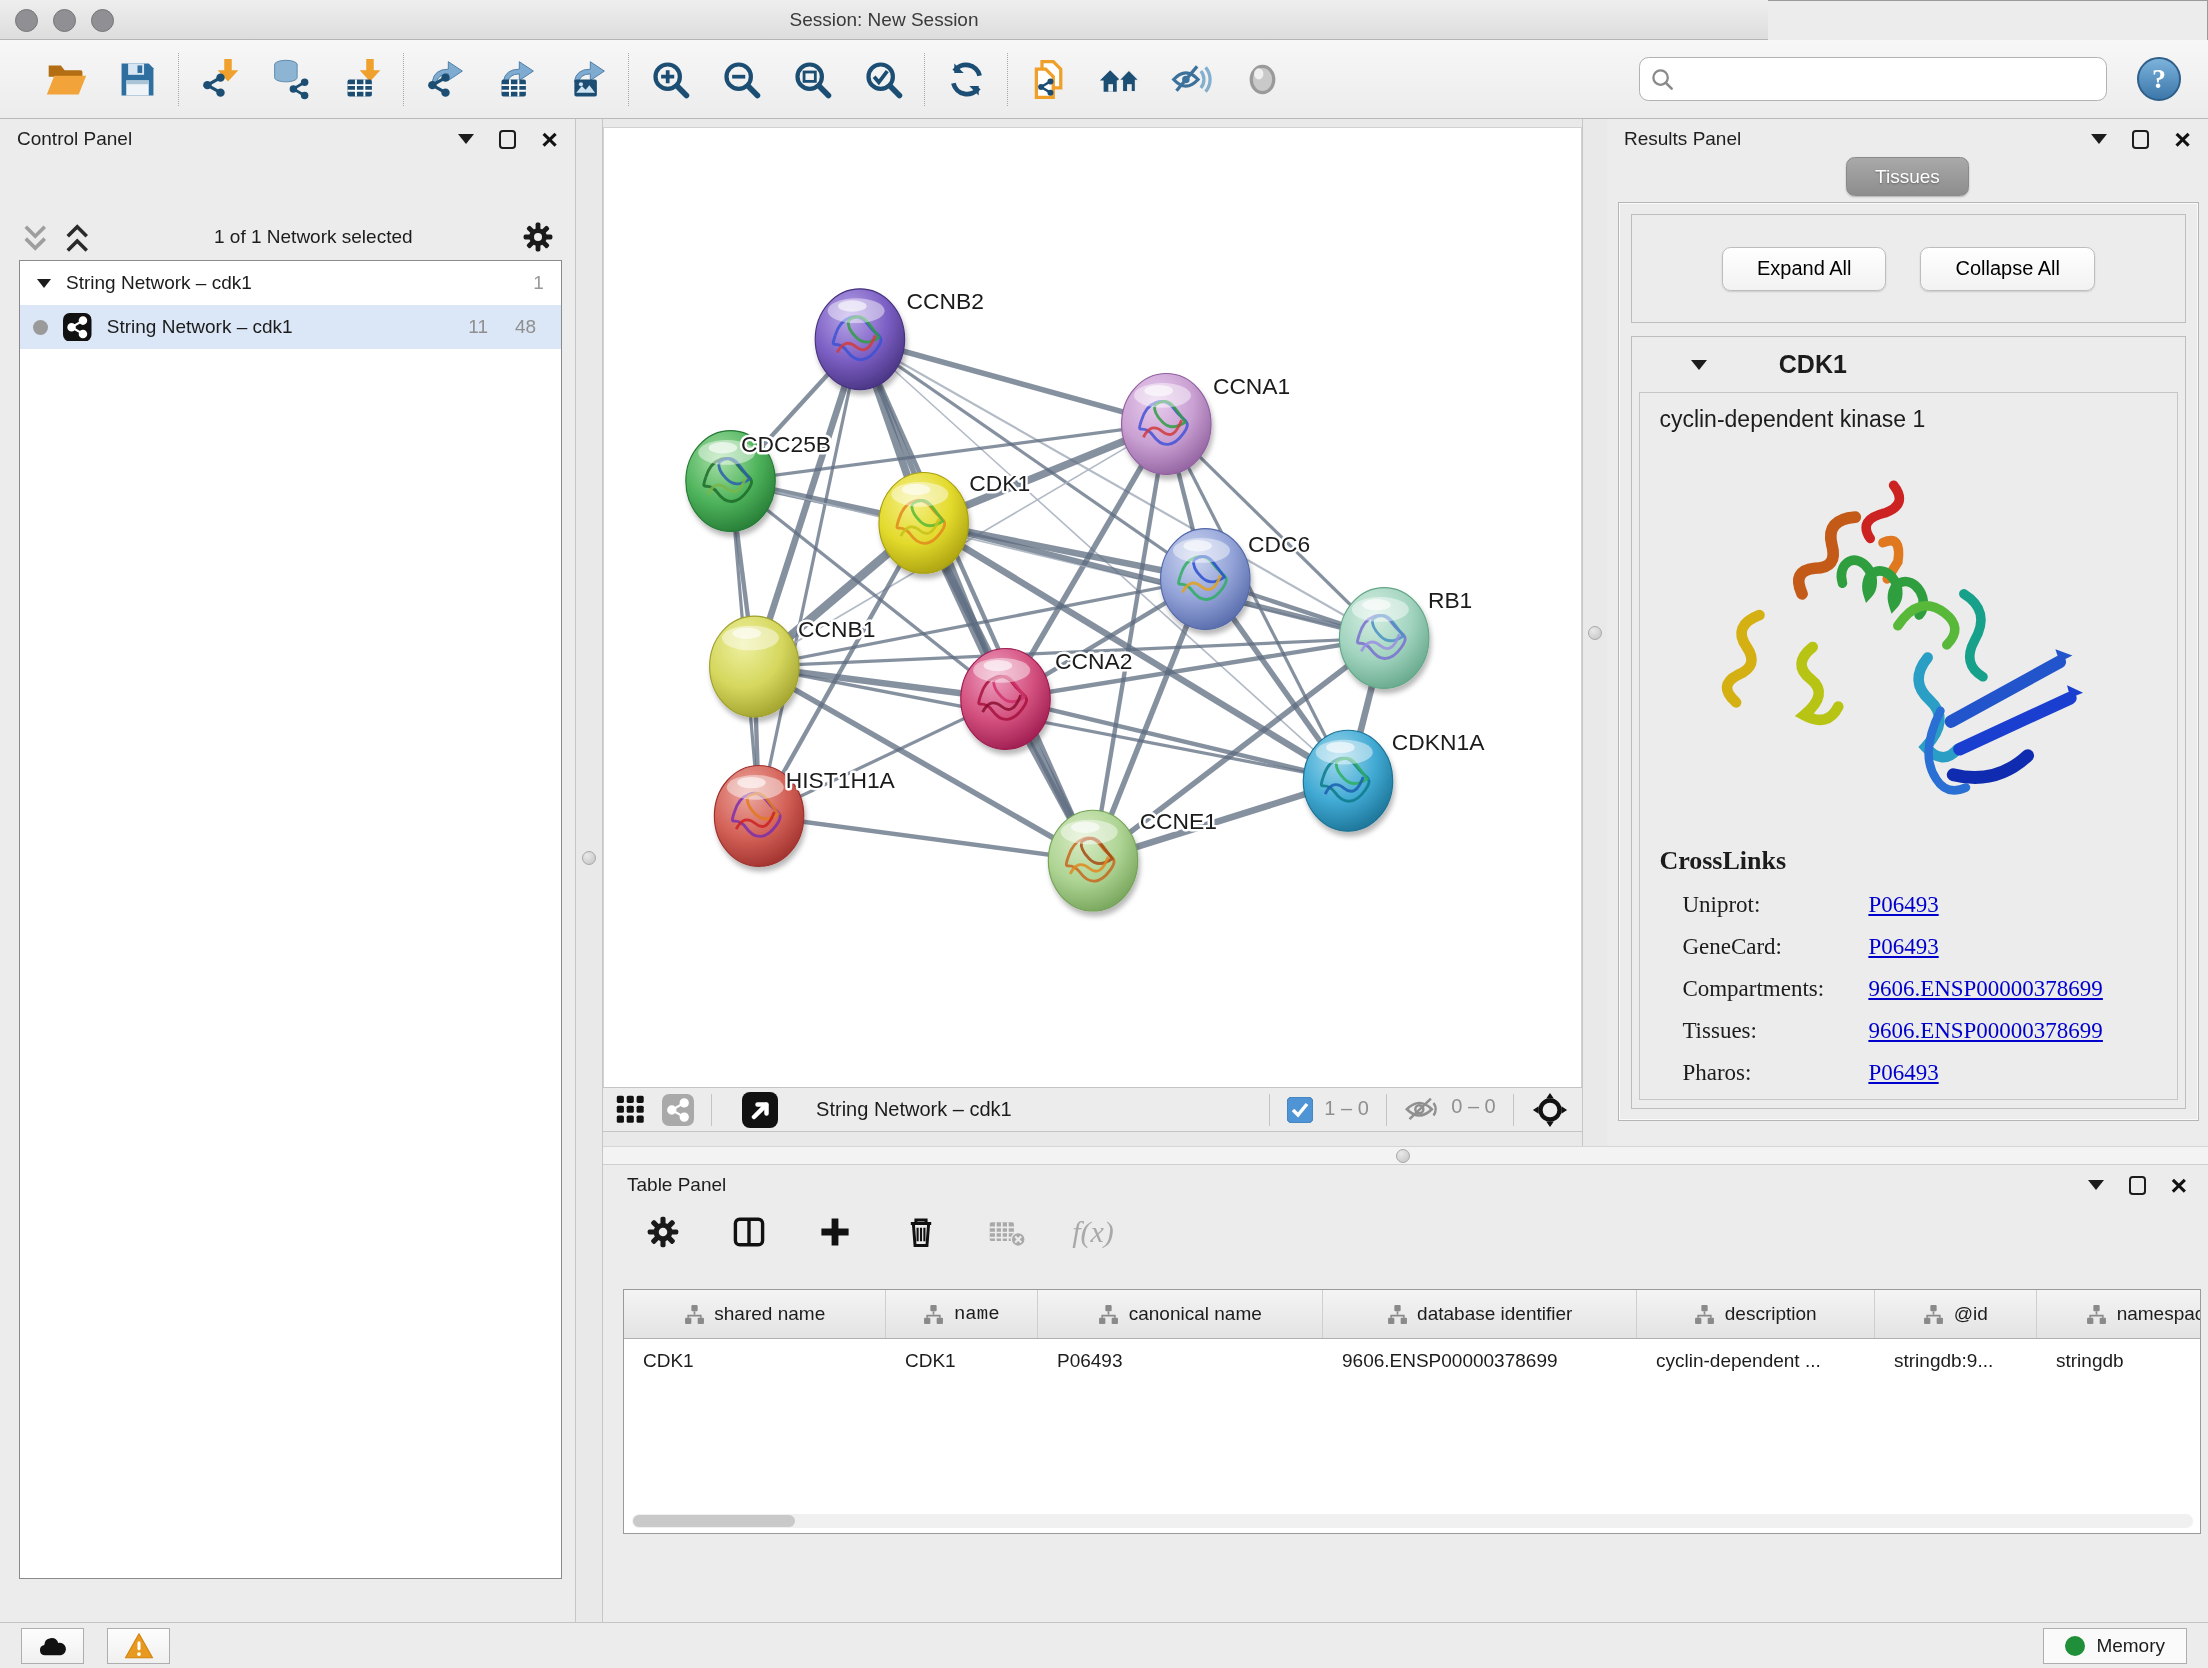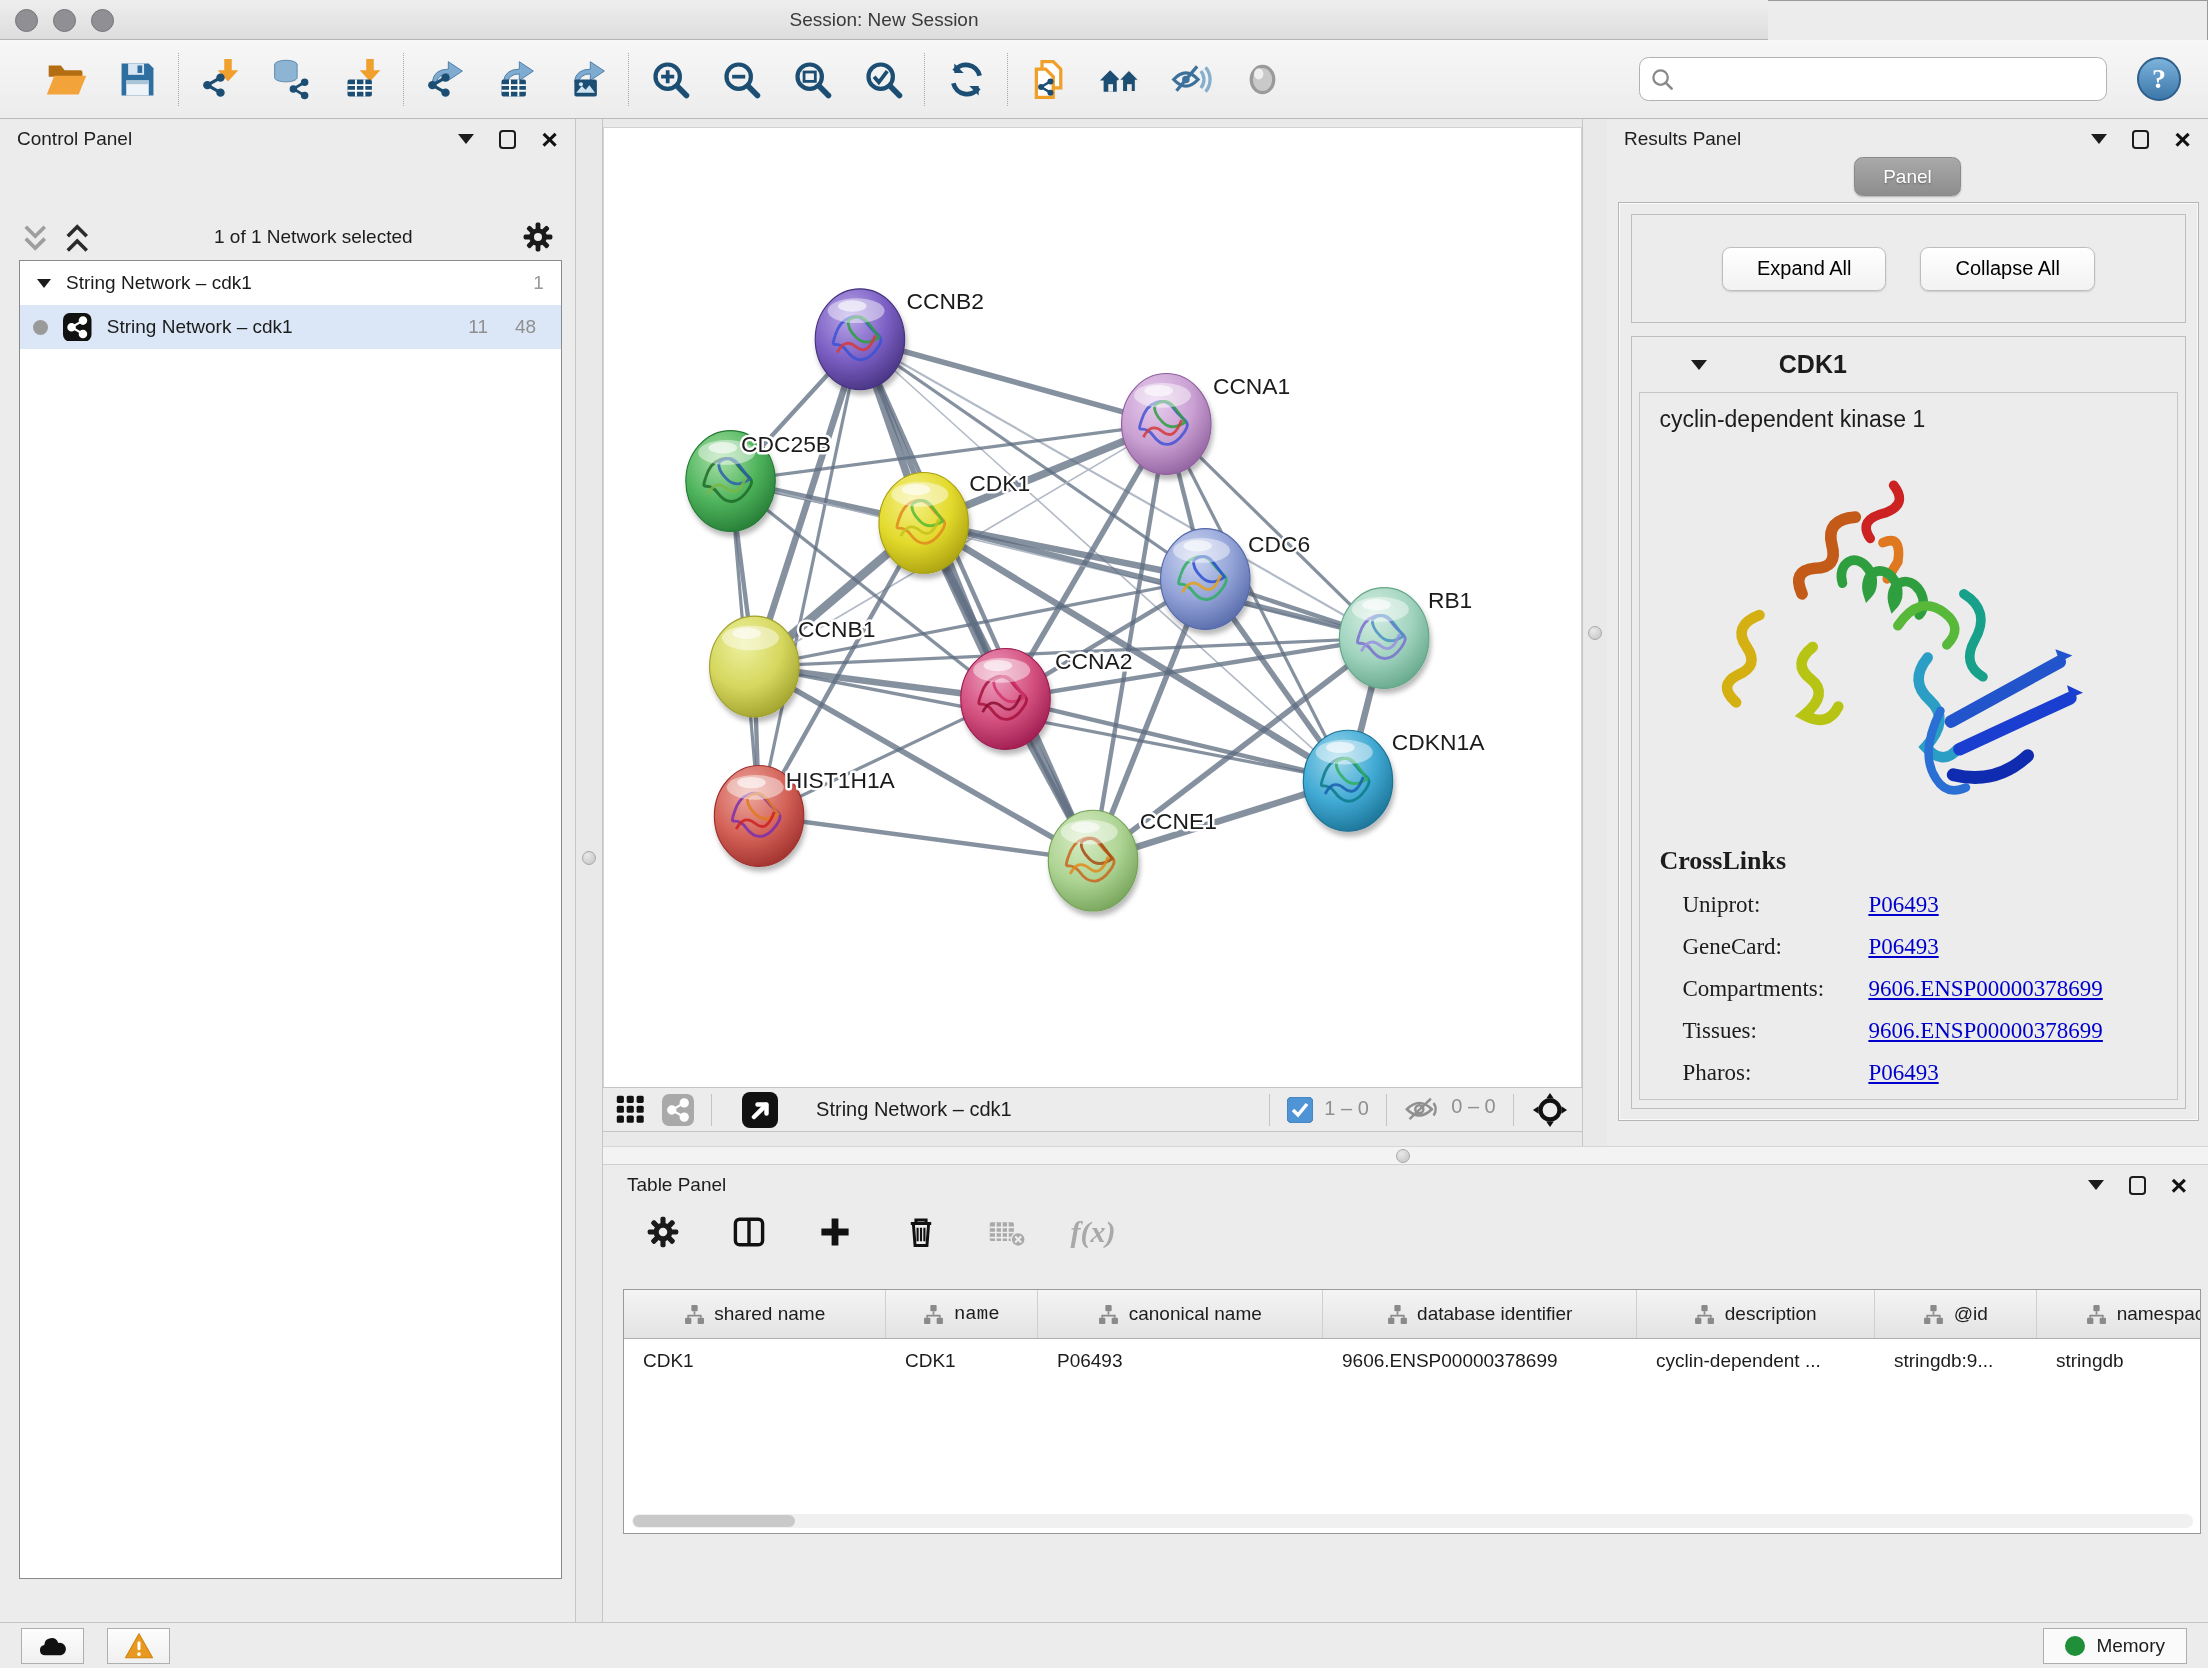--- a/index.html
+++ b/index.html
@@ -107,21 +107,21 @@
   .rp-cdk-content { margin:0 7.6px 7.6px; border:1px solid #c6c6c6; background:#ececec; flex:1; padding:13.3px 19px; overflow:hidden; }
   .rp-desc { font-size:23px; margin-bottom:3.8px; }
   .protein { margin:5.7px auto 0; width:447px; height:399px; }
   .xl-title { font-family:"Liberation Serif", serif; font-weight:bold; font-size:26px; margin-top:7.6px; }
   .xl-row { display:flex; font-family:"Liberation Serif", serif; font-size:23px; margin-top:16px; padding-left:23px; }
   .xl-label { width:186px; }
   .xl-link { color:#0000cc; text-decoration:underline; }
 
   
   .table-panel { position:absolute; left:603px; top:1165px; width:1605px; height:457px; background:#ececec; }
-  .tp-toolbar { position:absolute; left:42px; top:49px; display:flex; align-items:center; gap:50px;font-weight:bold; }
+  .tp-toolbar { position:absolute; left:42px; top:49px; display:flex; align-items:center; gap:50px; }
   .tp-toolbar .ticon { width:36px; height:36px; display:flex; align-items:center; justify-content:center; }
   .tp-fx { font-family:"Liberation Serif", serif; font-style:italic; font-size:30px; color:#a9a9a9; }
   .tp-box { position:absolute; left:20px; right:6.7px; top:124px; height:245px;
     background:#fff; border:1px solid #9a9a9a; overflow:hidden; }
   .tp-headrow { display:flex; height:49px; background:linear-gradient(#f4f4f4,#e3e3e3);
     border-bottom:1.9px solid #b0b0b0; }
   .tp-col { flex:none; display:flex; align-items:center; justify-content:center; gap:9.5px;
     font-size:19px; border-right:1px solid #cfcfcf; overflow:hidden; white-space:nowrap; }
   .tp-col svg { flex:none; }
   .tp-datarow { display:flex; height:44px; align-items:center; }
@@ -796,21 +796,21 @@
 <div class="results-panel">
   <div class="panel-header">
     <span>Results Panel</span>
     <span class="panel-controls">
       <span class="tri-down"></span>
       <span class="float-box"></span>
       <span class="close-x">×</span>
     </span>
   </div>
   <div class="rp-tabwrap">
-    <span class="rp-tab">Panel</span>
+    <span class="rp-tab">Tissues</span>
   </div>
   <div class="rp-box">
     <div class="rp-buttons">
       <button class="rp-btn">Expand All</button>
       <button class="rp-btn">Collapse All</button>
     </div>
     <div class="rp-cdk">
       <div class="rp-cdk-header">
         <span class="tri-down"></span>
         <span class="gene">CDK1</span>

